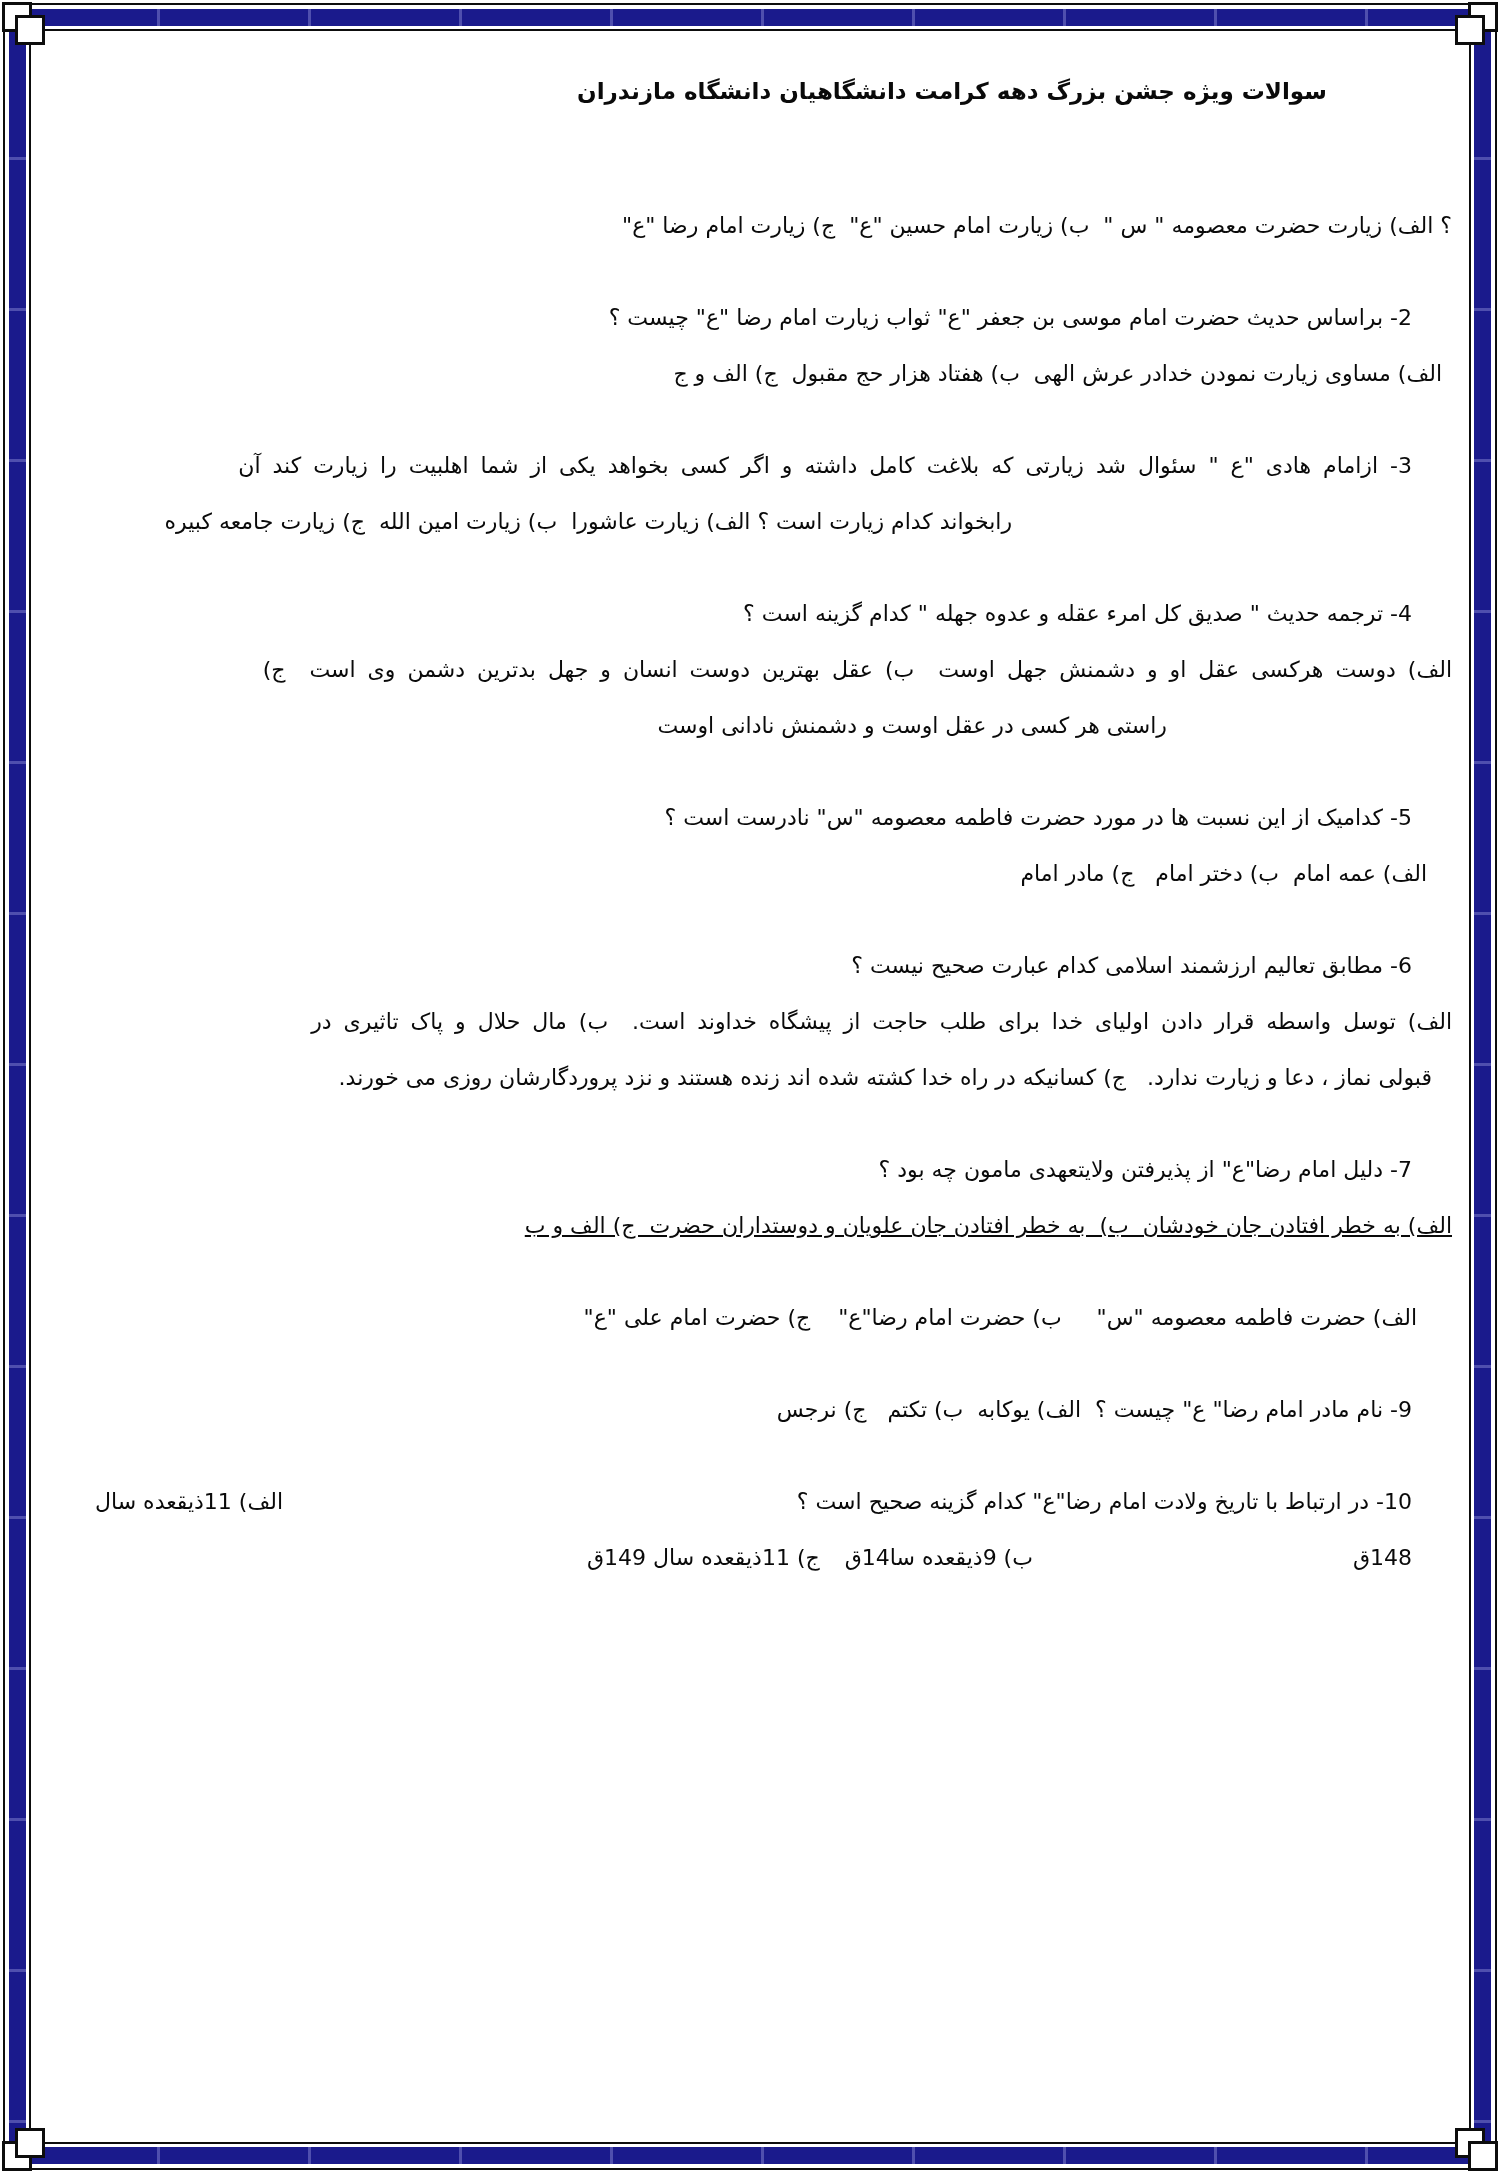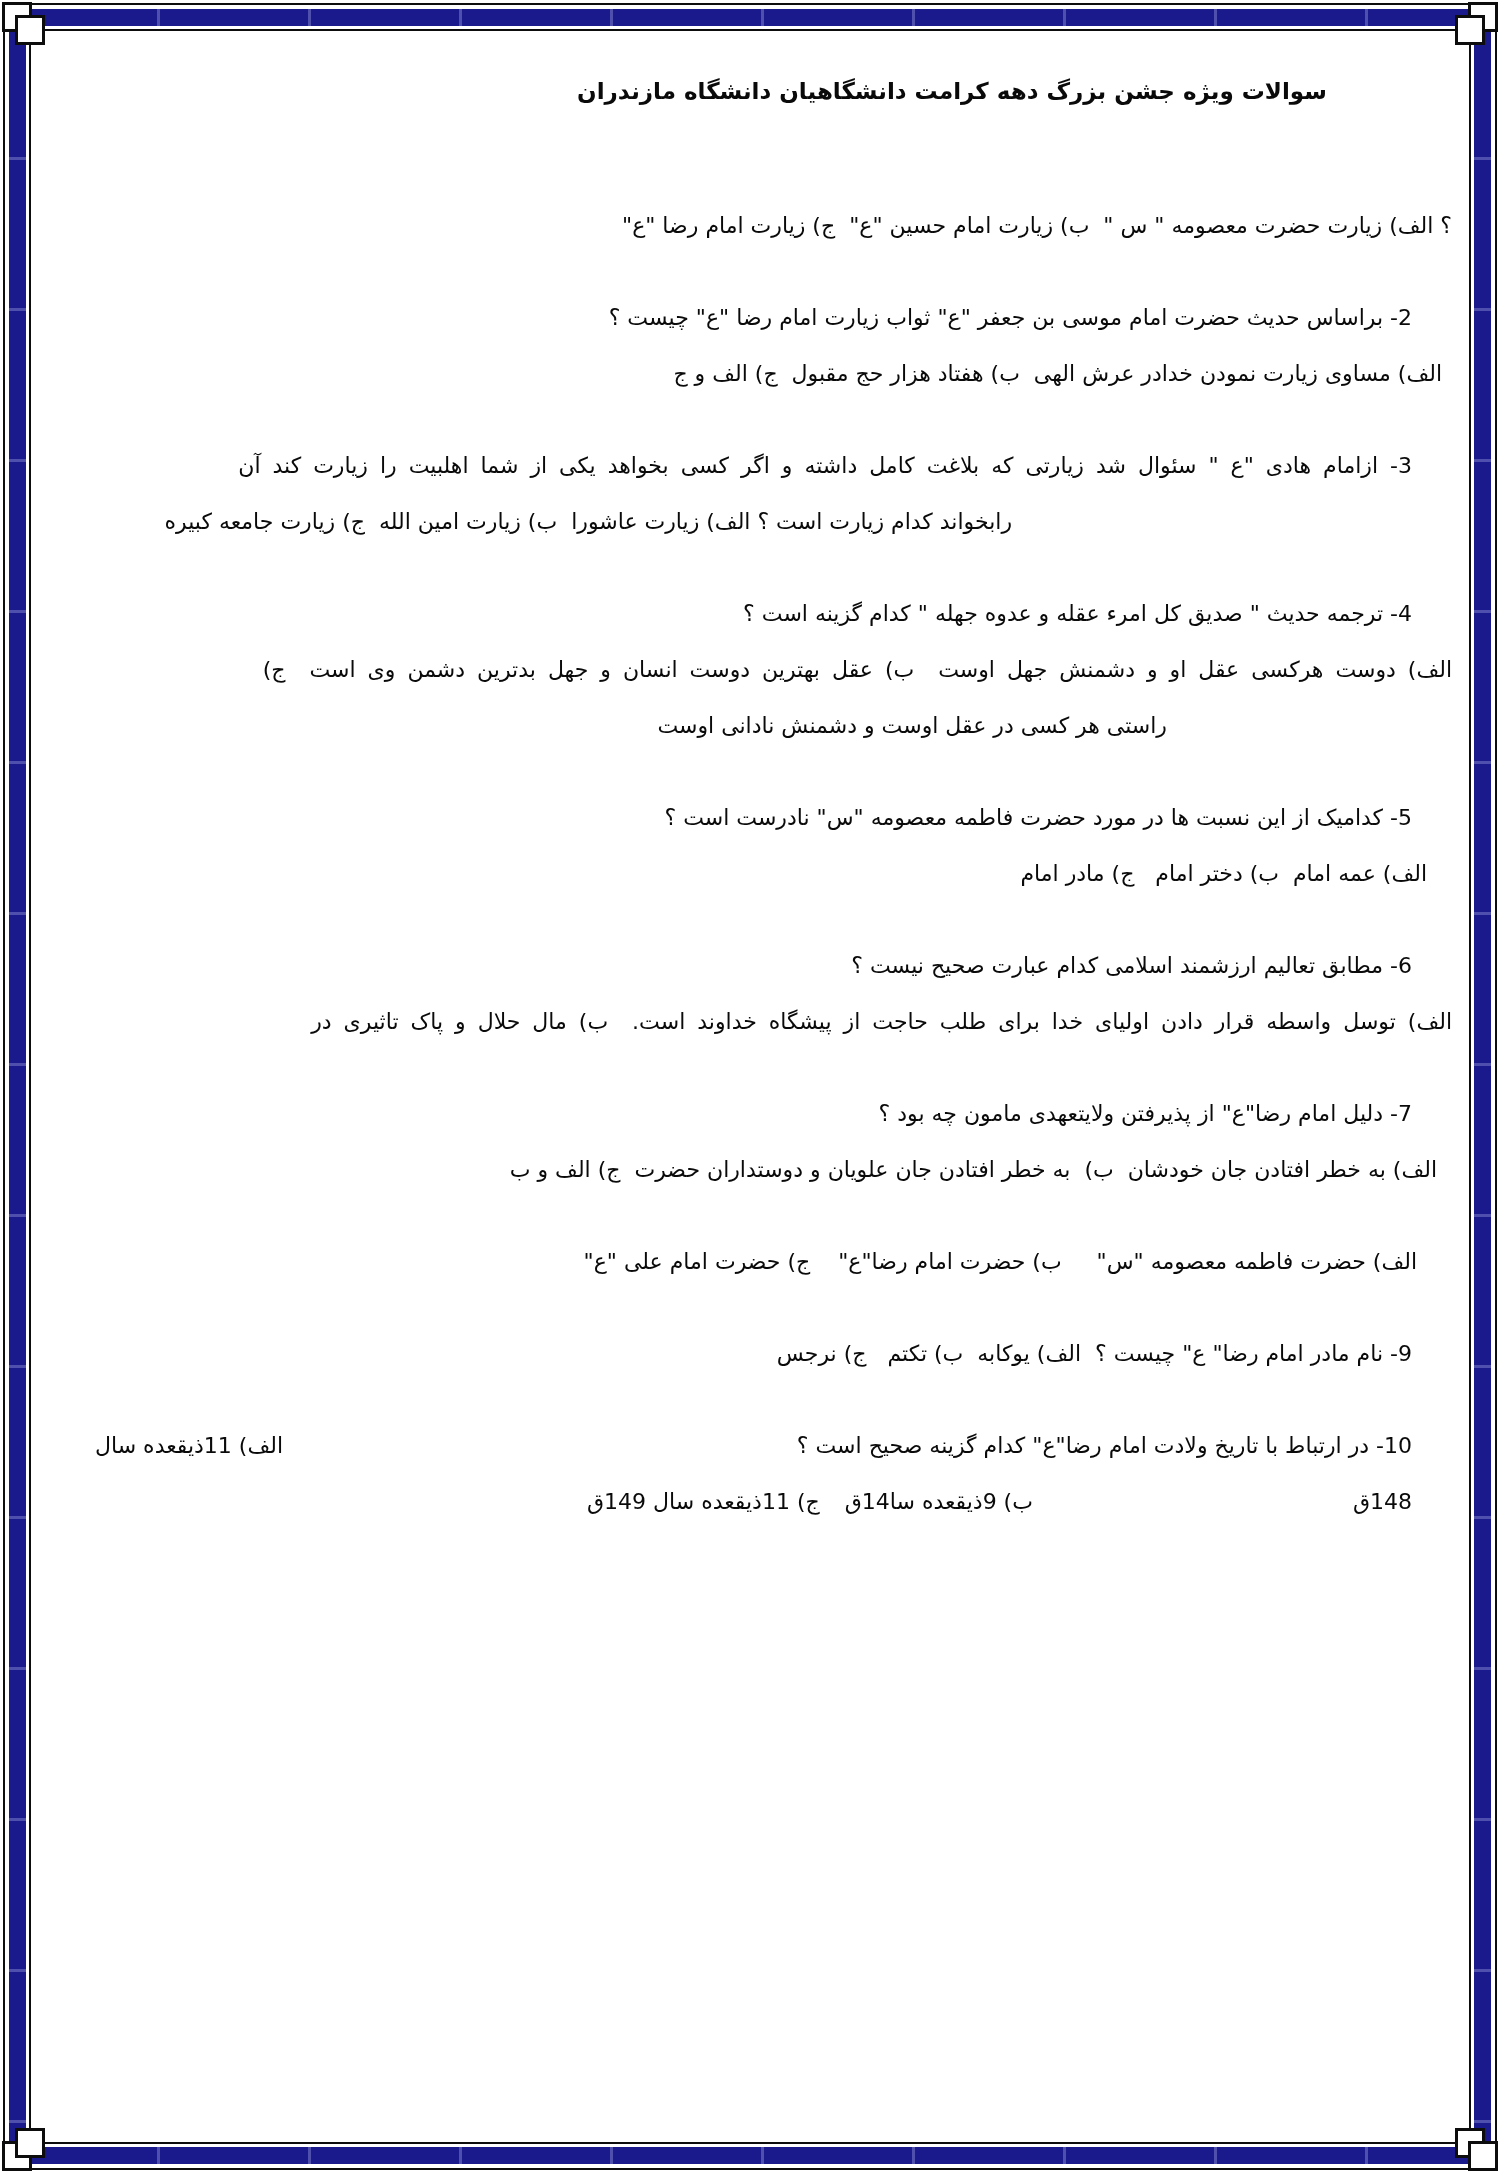--- a/index.html
+++ b/index.html
@@ -26,21 +26,21 @@
   .content{position:absolute;top:31px;left:55px;right:48px;bottom:31px;
            overflow:hidden;padding-top:32px;}
   .line{direction:rtl;text-align:right;white-space:pre;
         font-size:22px;line-height:56px;height:56px;}
   .block{margin-bottom:36px;}
   .title-block{margin-bottom:79px;}
   .bold{font-weight:bold;font-size:23px;}
   .center-shift{text-align:center;padding-left:397px;}
   .ind40{margin-right:40px;}
   .ind10{margin-right:10px;}
-  .ind15{margin-right:15px;}
+  .ind15{text-decoration:underline;}
   .ind20{margin-right:20px;}
   .ind25{margin-right:25px;}
   .ind35{margin-right:35px;}
   .ind285{margin-right:285px;}
   .ind440{margin-right:440px;}
   .stretch{word-spacing:5px;}
   .flexline{display:flex;justify-content:space-between;direction:rtl;
             margin-right:40px;margin-left:40px;}
   .flexline2{display:flex;direction:rtl;margin-right:40px;}
   .gap320{margin-left:320px;}
@@ -91,20 +91,21 @@
   </div>
 
   <div class="block">
     <div class="line ind40">5- کدامیک از این نسبت ها در مورد حضرت فاطمه معصومه "س" نادرست است ؟</div>
     <div class="line ind25">الف) عمه امام  ب) دختر امام   ج) مادر امام</div>
   </div>
 
   <div class="block">
     <div class="line ind40">6- مطابق تعالیم ارزشمند اسلامی کدام عبارت صحیح نیست ؟</div>
     <div class="line stretch">الف) توسل واسطه قرار دادن اولیای خدا برای طلب حاجت از پیشگاه خداوند است.  ب) مال حلال و پاک تاثیری در</div>
+    <div class="line ind20">قبولی نماز ، دعا و زیارت ندارد.   ج) کسانیکه در راه خدا کشته شده اند زنده هستند و نزد پروردگارشان روزی می خورند.</div>
   </div>
 
   <div class="block">
     <div class="line ind40">7- دلیل امام رضا"ع" از پذیرفتن ولایتعهدی مامون چه بود ؟</div>
     <div class="line ind15">الف) به خطر افتادن جان خودشان  ب)  به خطر افتادن جان علویان و دوستداران حضرت  ج) الف و ب</div>
   </div>
 
   <div class="block">
     <div class="line ind35">الف) حضرت فاطمه معصومه "س"     ب) حضرت امام رضا"ع"    ج) حضرت امام علی "ع"</div>
   </div>

